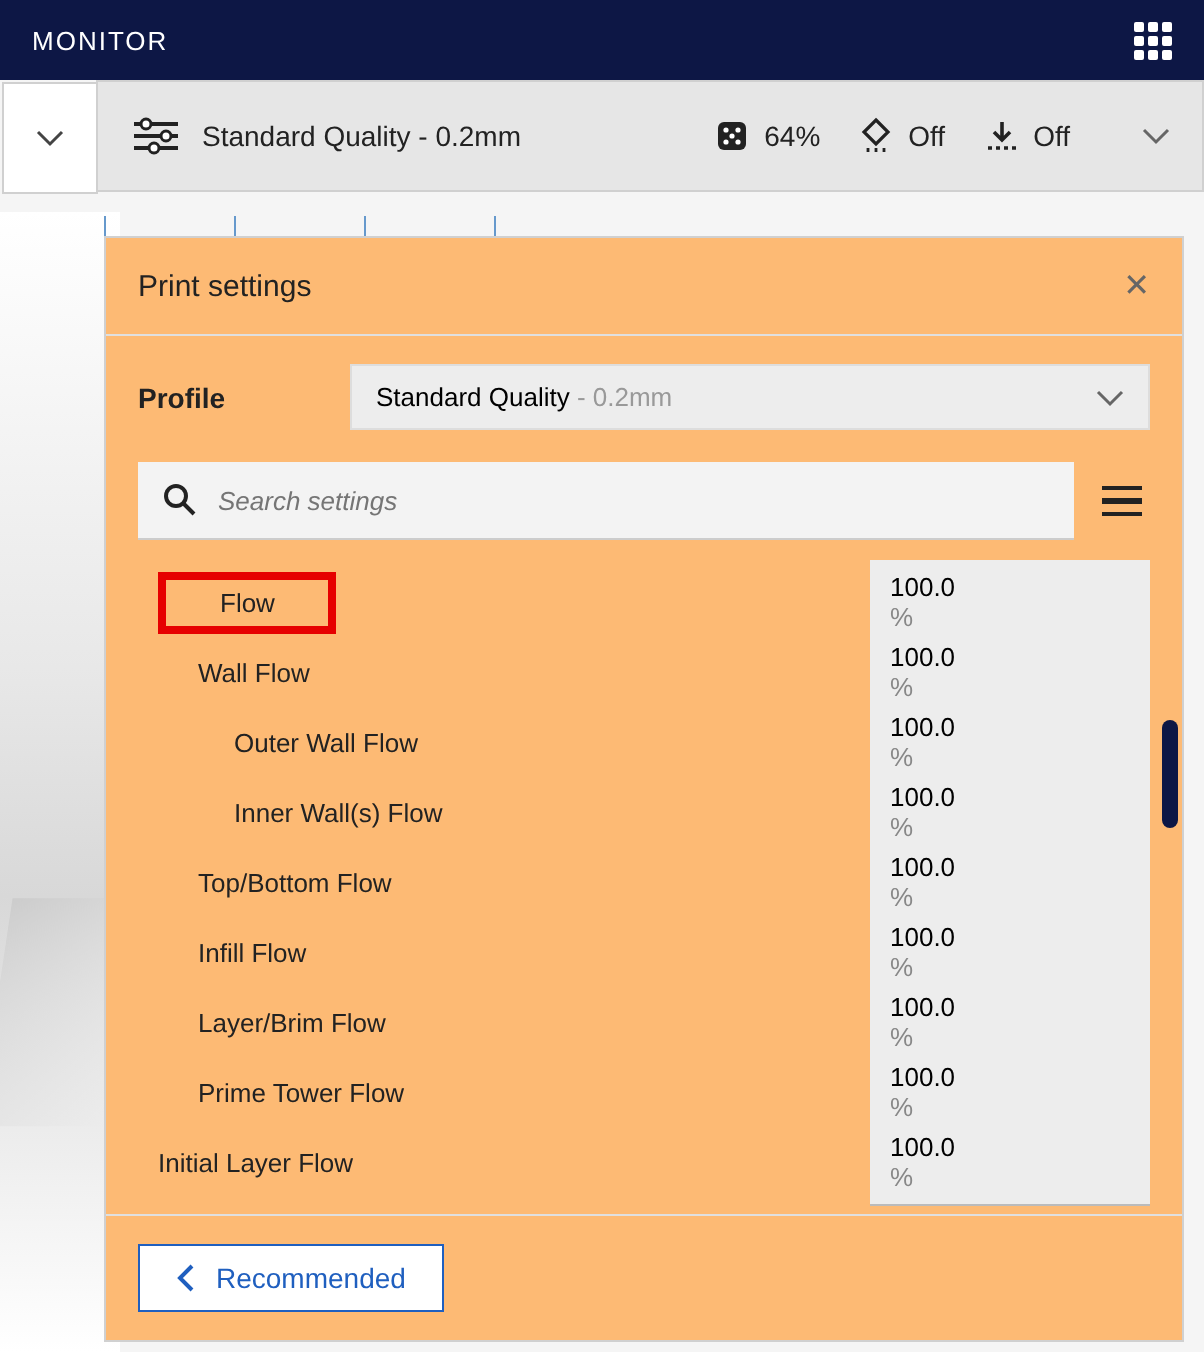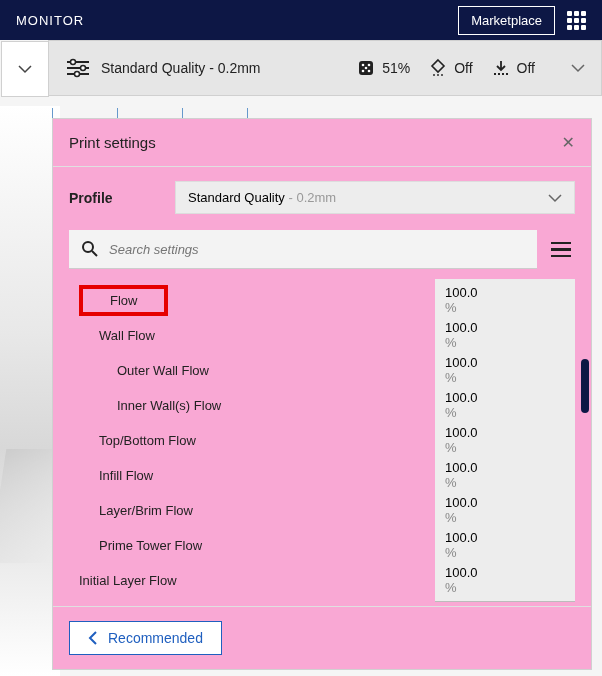--- a/index.html
+++ b/index.html
@@ -20,21 +20,21 @@
 .toolbar-item { display: flex; align-items: center; gap: 6px; font-size: 14px; color: #222; }
 .toolbar-chevron { margin-left: auto; padding: 0 16px; cursor: pointer; }
 
 .panel-bg { position: absolute; left: 0; top: 106px; width: 60px; height: 570px; background: linear-gradient(180deg, #fff 0%, #e8e8e8 40%, #d8d8d8 60%, #fff 100%); z-index: 0; }
 .build-plate { position: absolute; left: 0; top: 310px; width: 60px; height: 150px; background: linear-gradient(135deg, #ccc 0%, #eee 100%); transform: perspective(200px) rotateX(45deg); }
 
 .tabs-strip { position: absolute; left: 52px; top: 108px; height: 16px; display: flex; gap: 0; }
 .tab-stub { width: 66px; height: 16px; border-left: 1px solid #6699cc; border-right: 1px solid #6699cc; border-bottom: 1px solid #6699cc; }
 .tab-stub + .tab-stub { margin-left: 64px; }
 
-.panel { position: absolute; left: 52px; top: 118px; width: 540px; background: #f9a8d4; border: 1px solid #d0d0d0; z-index: 2; }
+.panel { position: absolute; left: 52px; top: 118px; width: 540px; background: #fdba74; border: 1px solid #d0d0d0; z-index: 2; }
 .panel-header { display: flex; align-items: center; justify-content: space-between; padding: 14px 16px; border-bottom: 1px solid #e0e0e0; }
 .panel-title { font-size: 15px; color: #222; }
 .close-x { font-size: 16px; color: #666; cursor: pointer; }
 
 .profile-row { display: flex; align-items: center; padding: 14px 16px 10px; gap: 16px; }
 .profile-label { font-size: 14px; color: #222; font-weight: bold; width: 90px; }
 .profile-select { flex: 1; background: #ededed; border: 1px solid #ddd; padding: 8px 12px; font-size: 13px; display: flex; align-items: center; justify-content: space-between; cursor: pointer; }
 .profile-select .dim { color: #999; }
 
 .search-row { display: flex; align-items: center; padding: 6px 16px 10px; gap: 10px; }
@@ -59,21 +59,20 @@
 .recommended-btn { border: 1.5px solid #1f5fbf; color: #1f5fbf; background: #fff; padding: 8px 18px; font-size: 14px; display: inline-flex; align-items: center; gap: 10px; cursor: pointer; }
 
 svg { display: block; }
 </style>
 </head>
 <body>
 
 <div class="topbar">
   <div class="topbar-left">MONITOR</div>
   <div class="topbar-right">
-    <button class="marketplace-btn">Marketplace</button>
     <div class="grid-icon">
       <span></span>
         <span></span>
         <span></span>
         <span></span>
         <span></span>
         <span></span>
         <span></span>
         <span></span>
         <span></span>
@@ -101,21 +100,21 @@
   <div class="toolbar-group2">
     <div class="toolbar-item">
       <svg width="20" height="20" viewBox="0 0 20 20">
           <rect x="3" y="3" width="14" height="14" rx="3" fill="#222"></rect>
           <circle cx="7" cy="7" r="1.3" fill="#fff"></circle>
           <circle cx="13" cy="7" r="1.3" fill="#fff"></circle>
           <circle cx="7" cy="13" r="1.3" fill="#fff"></circle>
           <circle cx="13" cy="13" r="1.3" fill="#fff"></circle>
           <circle cx="10" cy="10" r="1.3" fill="#fff"></circle>
         </svg>
-      <span>51%</span>
+      <span>64%</span>
     </div>
     <div class="toolbar-item">
       <svg width="20" height="20" viewBox="0 0 20 20">
           <path d="M10 2 L16 8 L10 14 L4 8 Z" fill="none" stroke="#222" stroke-width="1.6"></path>
           <line x1="6" y1="16" x2="6" y2="18" stroke="#222" stroke-width="1.4"></line>
           <line x1="10" y1="16" x2="10" y2="18" stroke="#222" stroke-width="1.4"></line>
           <line x1="14" y1="16" x2="14" y2="18" stroke="#222" stroke-width="1.4"></line>
         </svg>
       <span>Off</span>
     </div>

